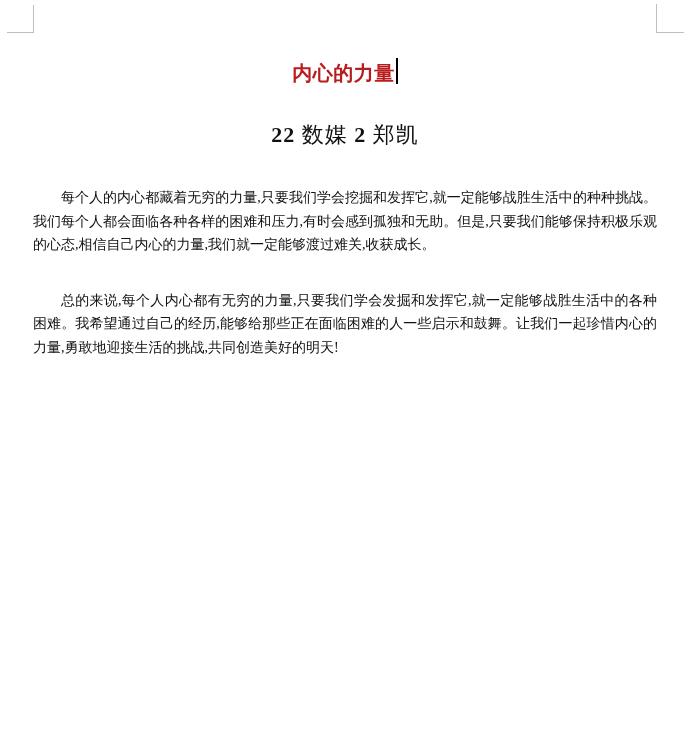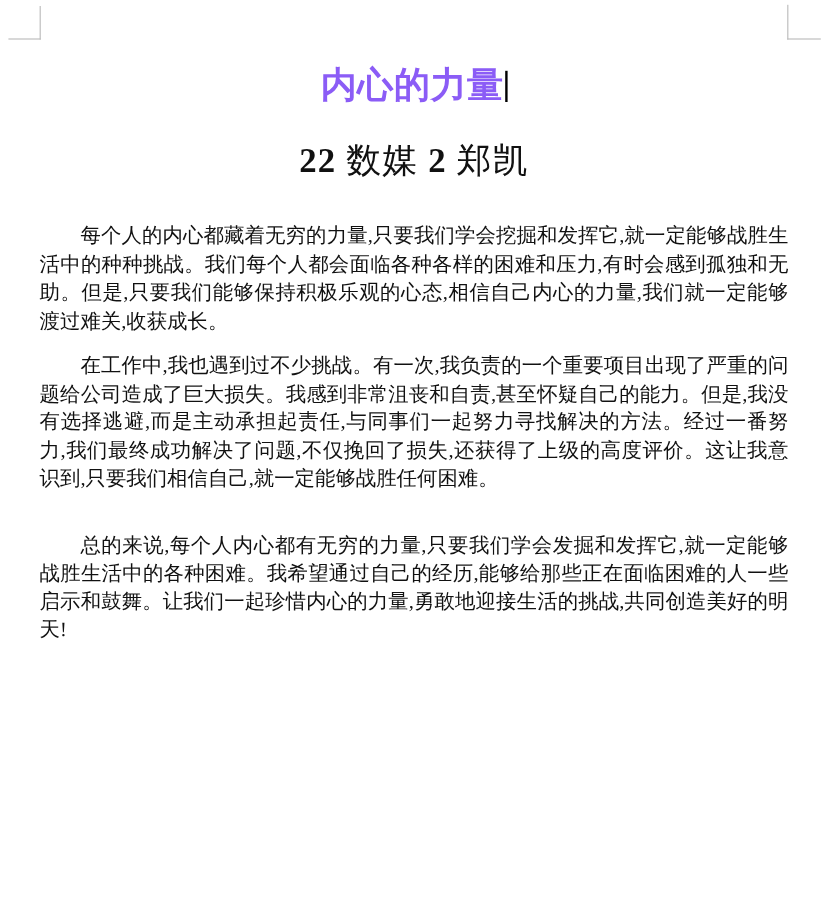--- a/index.html
+++ b/index.html
@@ -38,53 +38,53 @@
   }
   .content {
     position: absolute;
     left: 33px;
     top: 32px;
     width: 624px;
   }
   .title {
     margin: 26px 0 0 0;
     font-family: "Liberation Sans", "DejaVu Sans", sans-serif;
-    font-size: 30px;
+    font-size: 20px;
     line-height: 28px;
     font-weight: bold;
     letter-spacing: 0.5px;
     text-align: center;
-    color: #8b5cf6;
+    color: #b91c1c;
     white-space: nowrap;
   }
   .caret {
     display: inline-block;
     width: 2px;
     height: 26px;
     background: #000000;
     vertical-align: -4px;
     margin-left: 1px;
   }
   .byline {
     margin-top: 35px;
     text-align: center;
     font-family: "Liberation Serif", "DejaVu Serif", serif;
-    font-size: 29px;
+    font-size: 22px;
     line-height: 26px;
     letter-spacing: 1px;
     color: #111111;
     white-space: nowrap;
   }
   .byline .num {
     font-weight: bold;
   }
   .body-text p {
     margin: 0 0 14px 0;
     font-family: "Liberation Serif", "DejaVu Serif", serif;
-    font-size: 17px;
+    font-size: 14px;
     line-height: 23.5px;
     color: #111111;
     text-align: justify;
     text-justify: inter-ideograph;
     text-indent: 2em;
   }
   .body-text p:first-child {
     margin-top: 38px;
   }
   .body-text p:last-child {
@@ -106,18 +106,17 @@
 
     <div class="byline">
       <span class="num">22</span>
       <span>数媒</span>
       <span class="num">2</span>
       <span>郑凯</span>
     </div>
 
     <div class="body-text">
       <p>每个人的内心都藏着无穷的力量,只要我们学会挖掘和发挥它,就一定能够战胜生活中的种种挑战。我们每个人都会面临各种各样的困难和压力,有时会感到孤独和无助。但是,只要我们能够保持积极乐观的心态,相信自己内心的力量,我们就一定能够渡过难关,收获成长。</p>
-      <p>在工作中,我也遇到过不少挑战。有一次,我负责的一个重要项目出现了严重的问题给公司造成了巨大损失。我感到非常沮丧和自责,甚至怀疑自己的能力。但是,我没有选择逃避,而是主动承担起责任,与同事们一起努力寻找解决的方法。经过一番努力,我们最终成功解决了问题,不仅挽回了损失,还获得了上级的高度评价。这让我意识到,只要我们相信自己,就一定能够战胜任何困难。</p>
       <p>总的来说,每个人内心都有无穷的力量,只要我们学会发掘和发挥它,就一定能够战胜生活中的各种困难。我希望通过自己的经历,能够给那些正在面临困难的人一些启示和鼓舞。让我们一起珍惜内心的力量,勇敢地迎接生活的挑战,共同创造美好的明天!</p>
     </div>
 
   </div>
 </div>
 
 </body></html>

